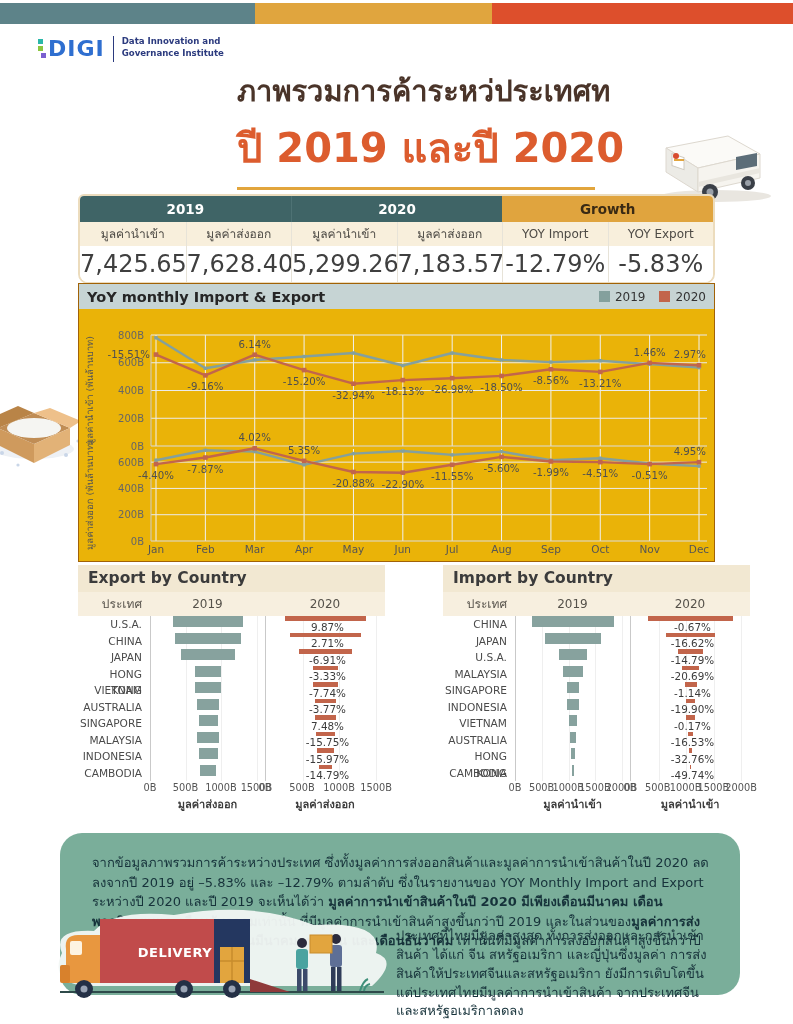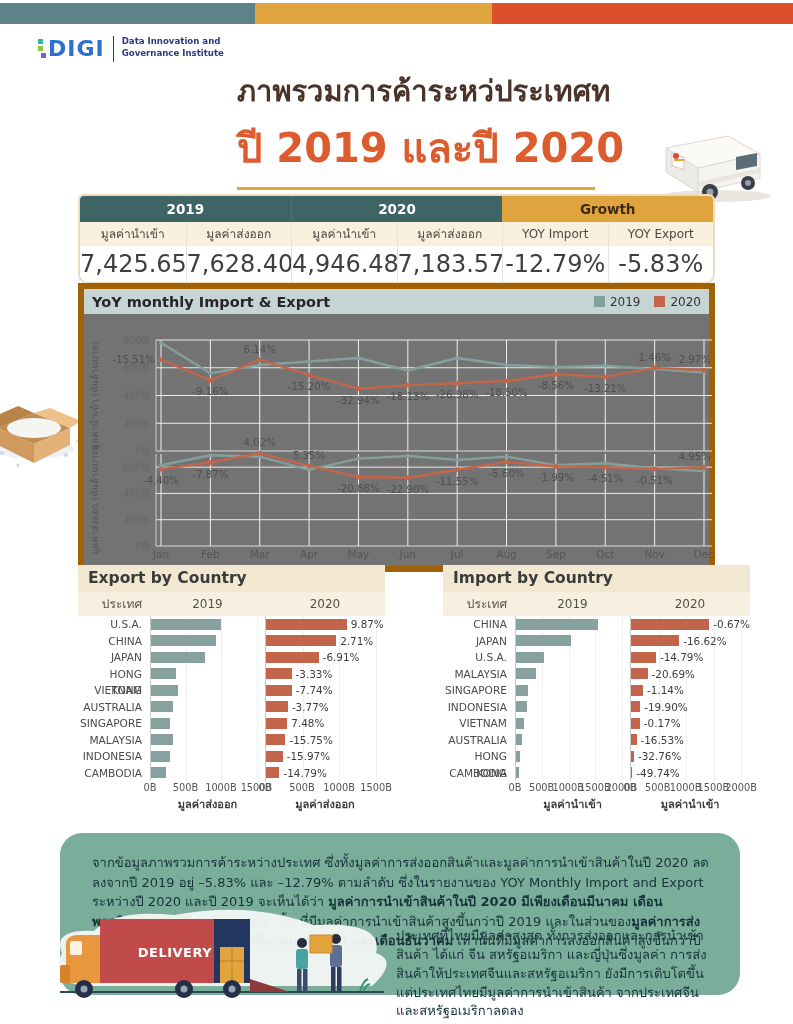--- a/index.html
+++ b/index.html
@@ -31,42 +31,42 @@
             border-radius:6px 6px 10px 10px;overflow:hidden;background:#fff;box-sizing:border-box;}
   .strow{display:flex;width:100%;}
   .stg{width:211px;height:26px;line-height:26px;text-align:center;font-size:13.5px;font-weight:bold;}
   .stg-teal{background:#3f6466;color:#fff;}
   .stg-gold{background:#e0a43e;color:#3a2a14;}
   .stc{width:105.5px;box-sizing:border-box;text-align:center;}
   .sthead .stc{height:24px;line-height:24px;background:#f8efdc;font-size:12px;color:#4d4a45;}
   .stval .stc{height:36px;line-height:36px;background:#fff;font-size:24px;color:#3f3f3f;}
   .sthead .stc + .stc, .stval .stc + .stc{border-left:1px solid #e7e3d8;}
   
-  .monthly{position:absolute;left:78px;top:283px;width:637px;border:6px solid #a16207;background:#737373;box-sizing:border-box;}
+  .monthly{position:absolute;left:78px;top:283px;width:637px;border:1px solid #a16207;background:#eab308;box-sizing:border-box;}
   .monthly-head{height:25px;background:#c6d4d4;display:flex;align-items:center;}
   .monthly-title{font-size:14.5px;font-weight:bold;color:#262626;padding-left:8px;flex:1;}
   .legend{display:flex;align-items:center;gap:14px;padding-right:8px;}
   .lg-item{display:flex;align-items:center;gap:5px;font-size:12px;color:#333;}
   .lg-swatch{width:11px;height:11px;display:inline-block;}
   
   .cpanel{position:absolute;top:565px;width:307px;background:#fff;}
   #cp-export{left:78px;}
   #cp-import{left:408px;margin-left:35px;}
   .cp-title{height:27px;line-height:27px;background:#f2e8d2;font-size:15.5px;font-weight:bold;color:#3b3b3b;padding-left:10px;}
   .cp-head{display:flex;height:24px;line-height:24px;background:#f7efdf;font-size:12px;color:#55514a;}
   .cp-head .h-names{width:72px;text-align:right;padding-right:8px;box-sizing:border-box;}
   .cp-head .h-half{width:115px;text-align:center;}
   .cp-head .h-half2{width:120px;text-align:center;}
   .cp-table{display:flex;}
   .cp-names{width:72px;}
   .cp-names div{height:16.5px;line-height:16.5px;font-size:10.6px;color:#4a4a4a;text-align:right;padding-right:8px;box-sizing:border-box;}
   .cp-col{position:relative;width:115px;border-left:1px solid #c9c9c9;box-sizing:border-box;}
   .cp-col2{width:120px;}
   .gridline{position:absolute;top:0;bottom:0;width:1px;background:#efefef;}
-  .barrow{position:relative;height:16.5px;display:flex;align-items:center;}
+  .barrow{position:relative;height:16.5px;display:flex;align-items:center;flex-direction:column;}
   .bar{height:11px;}
   .pct{font-size:10.4px;color:#3c3c3c;margin-left:4px;white-space:nowrap;}
   .cp-ticks{display:flex;height:14px;position:relative;}
   .cp-ticks .t-names{width:72px;}
   .t-col{position:relative;width:115px;}
   .t-col2{width:120px;}
   .t-col span{position:absolute;top:1px;transform:translateX(-50%);font-size:9.8px;color:#555;}
   .cp-xlab{display:flex;height:18px;font-size:11px;font-weight:bold;color:#3c3c3c;}
   .cp-xlab .x-names{width:72px;}
   .cp-xlab .x-half{width:115px;text-align:center;}
@@ -153,21 +153,21 @@
       <div class="stc">มูลค่านำเข้า</div>
       <div class="stc">มูลค่าส่งออก</div>
       <div class="stc">มูลค่านำเข้า</div>
       <div class="stc">มูลค่าส่งออก</div>
       <div class="stc">YOY Import</div>
       <div class="stc">YOY Export</div>
     </div>
     <div class="strow stval">
       <div class="stc">7,425.65</div>
       <div class="stc">7,628.40</div>
-      <div class="stc">4,946.48</div>
+      <div class="stc">5,299.26</div>
       <div class="stc">7,183.57</div>
       <div class="stc">-12.79%</div>
       <div class="stc">-5.83%</div>
     </div>
   </div>
 
   <div class="monthly">
     <div class="monthly-head">
       <div class="monthly-title">YoY monthly Import &amp; Export</div>
       <div class="legend">

